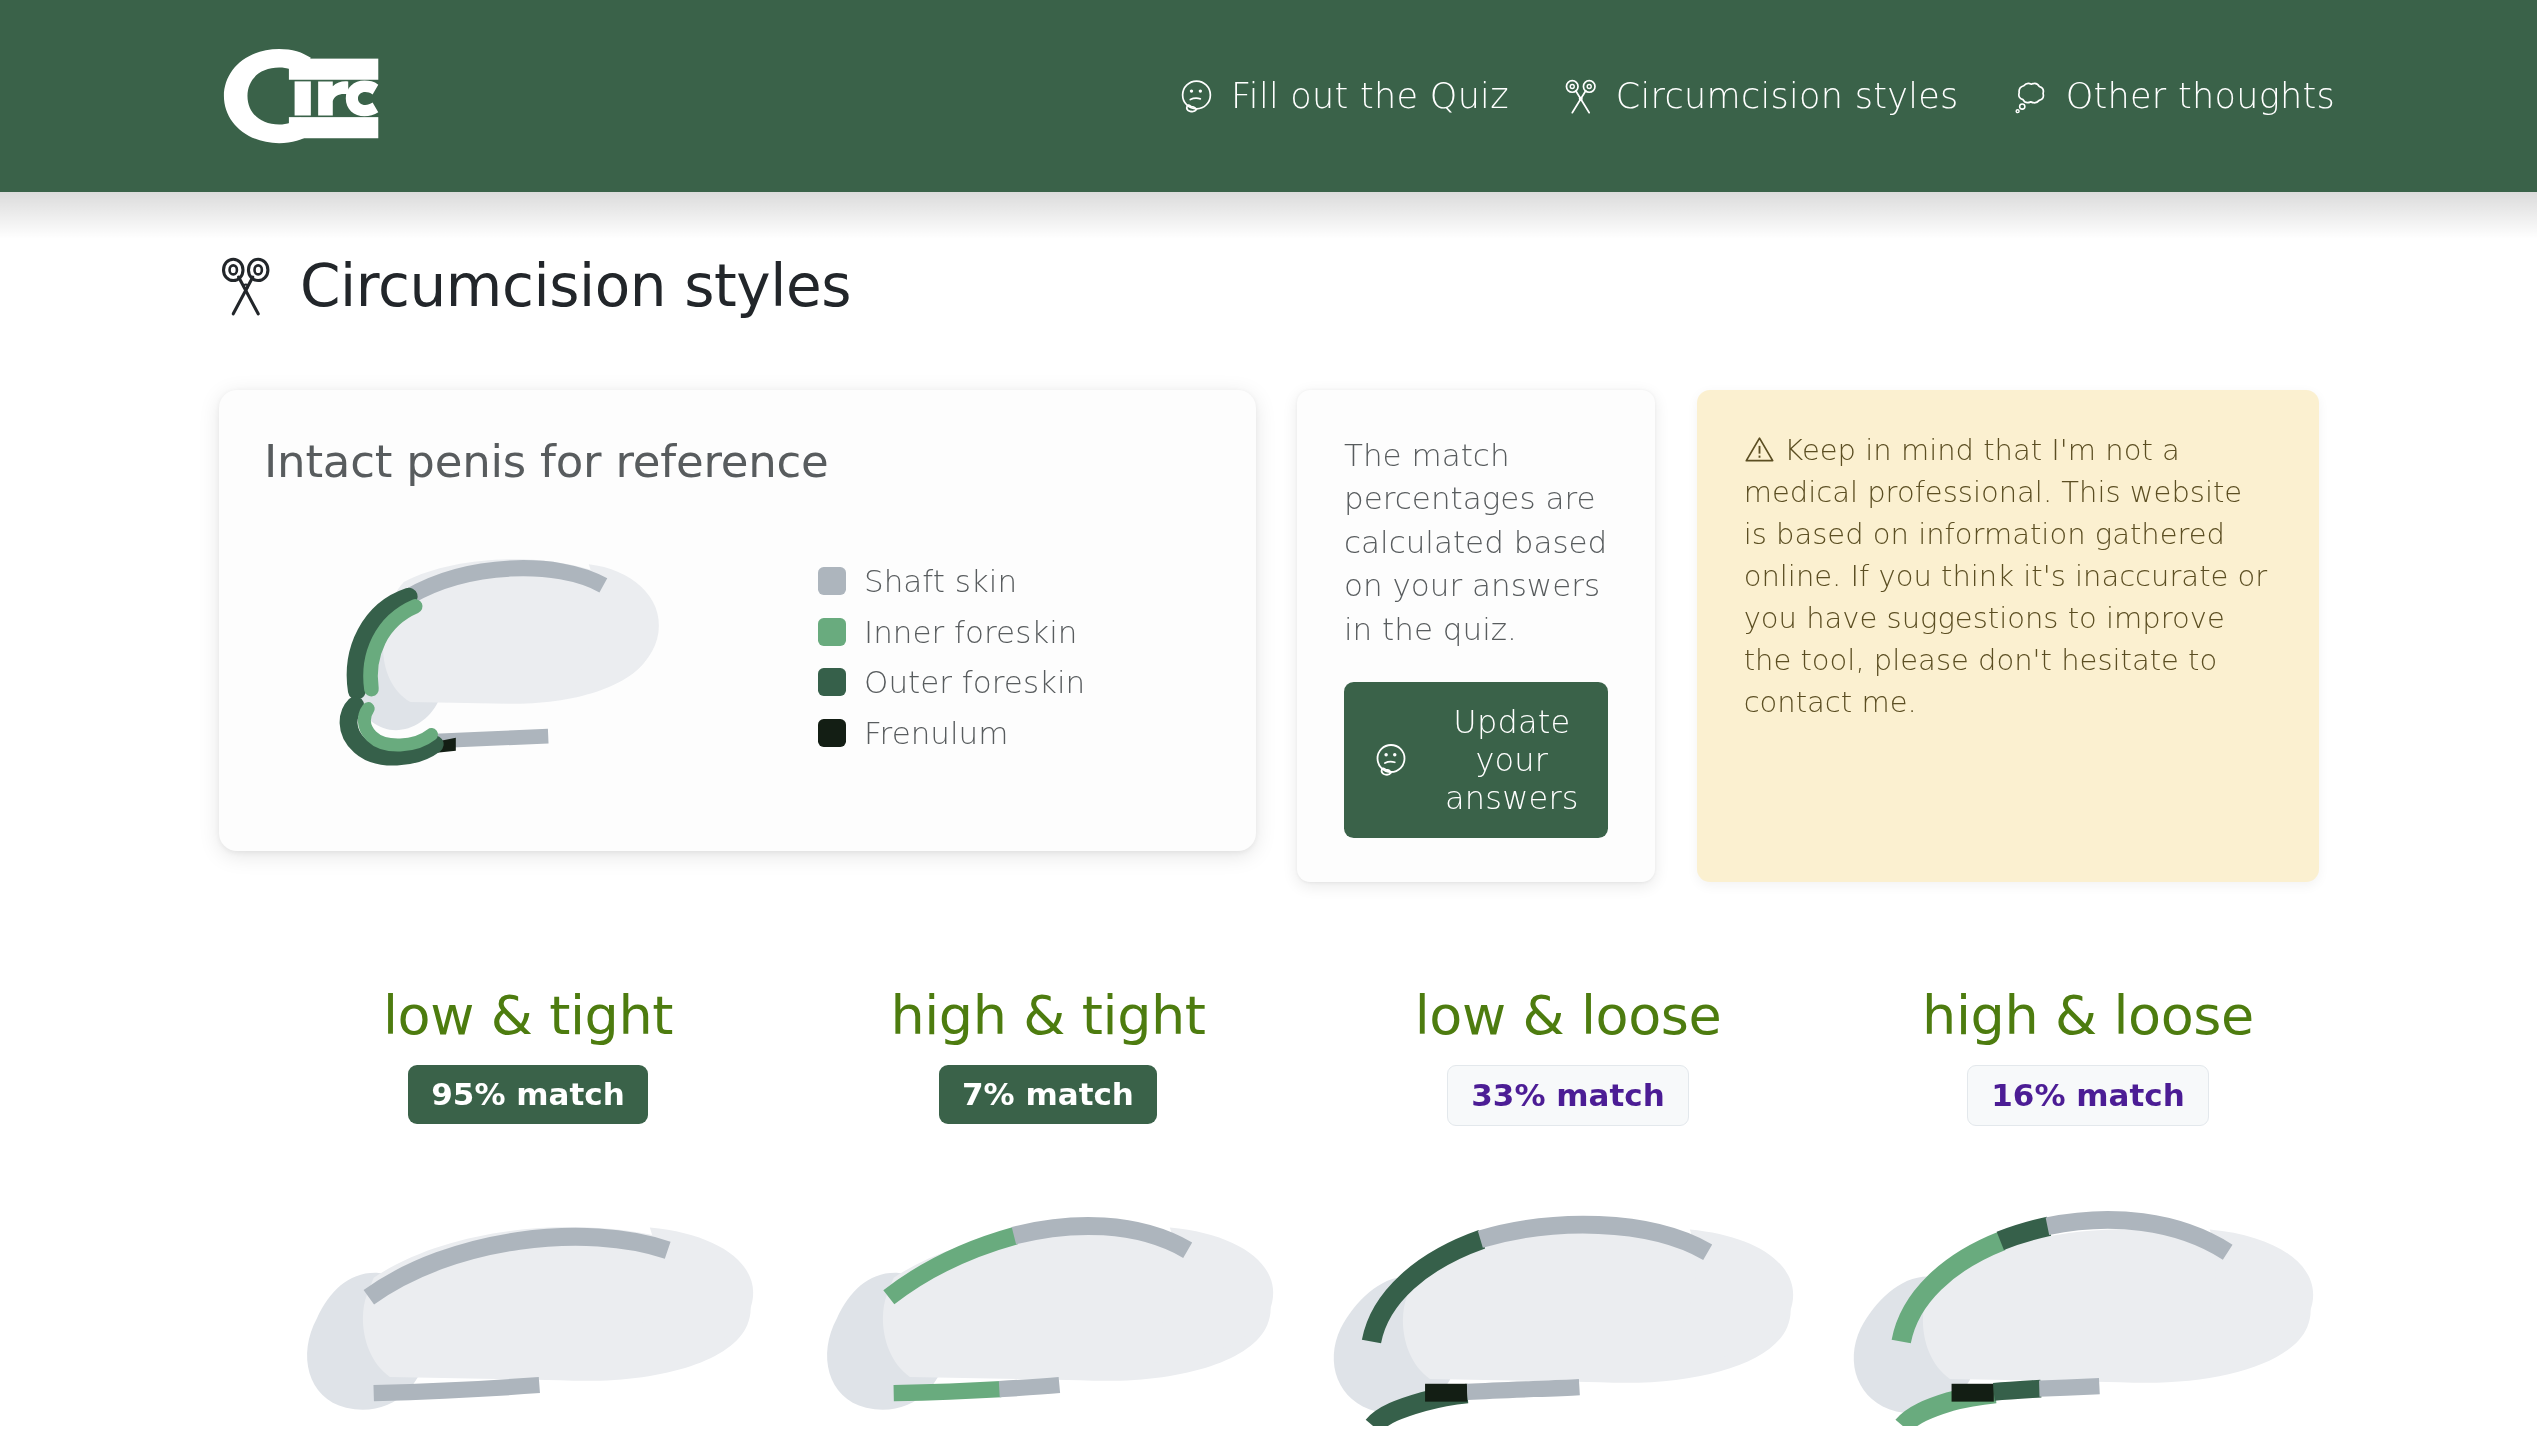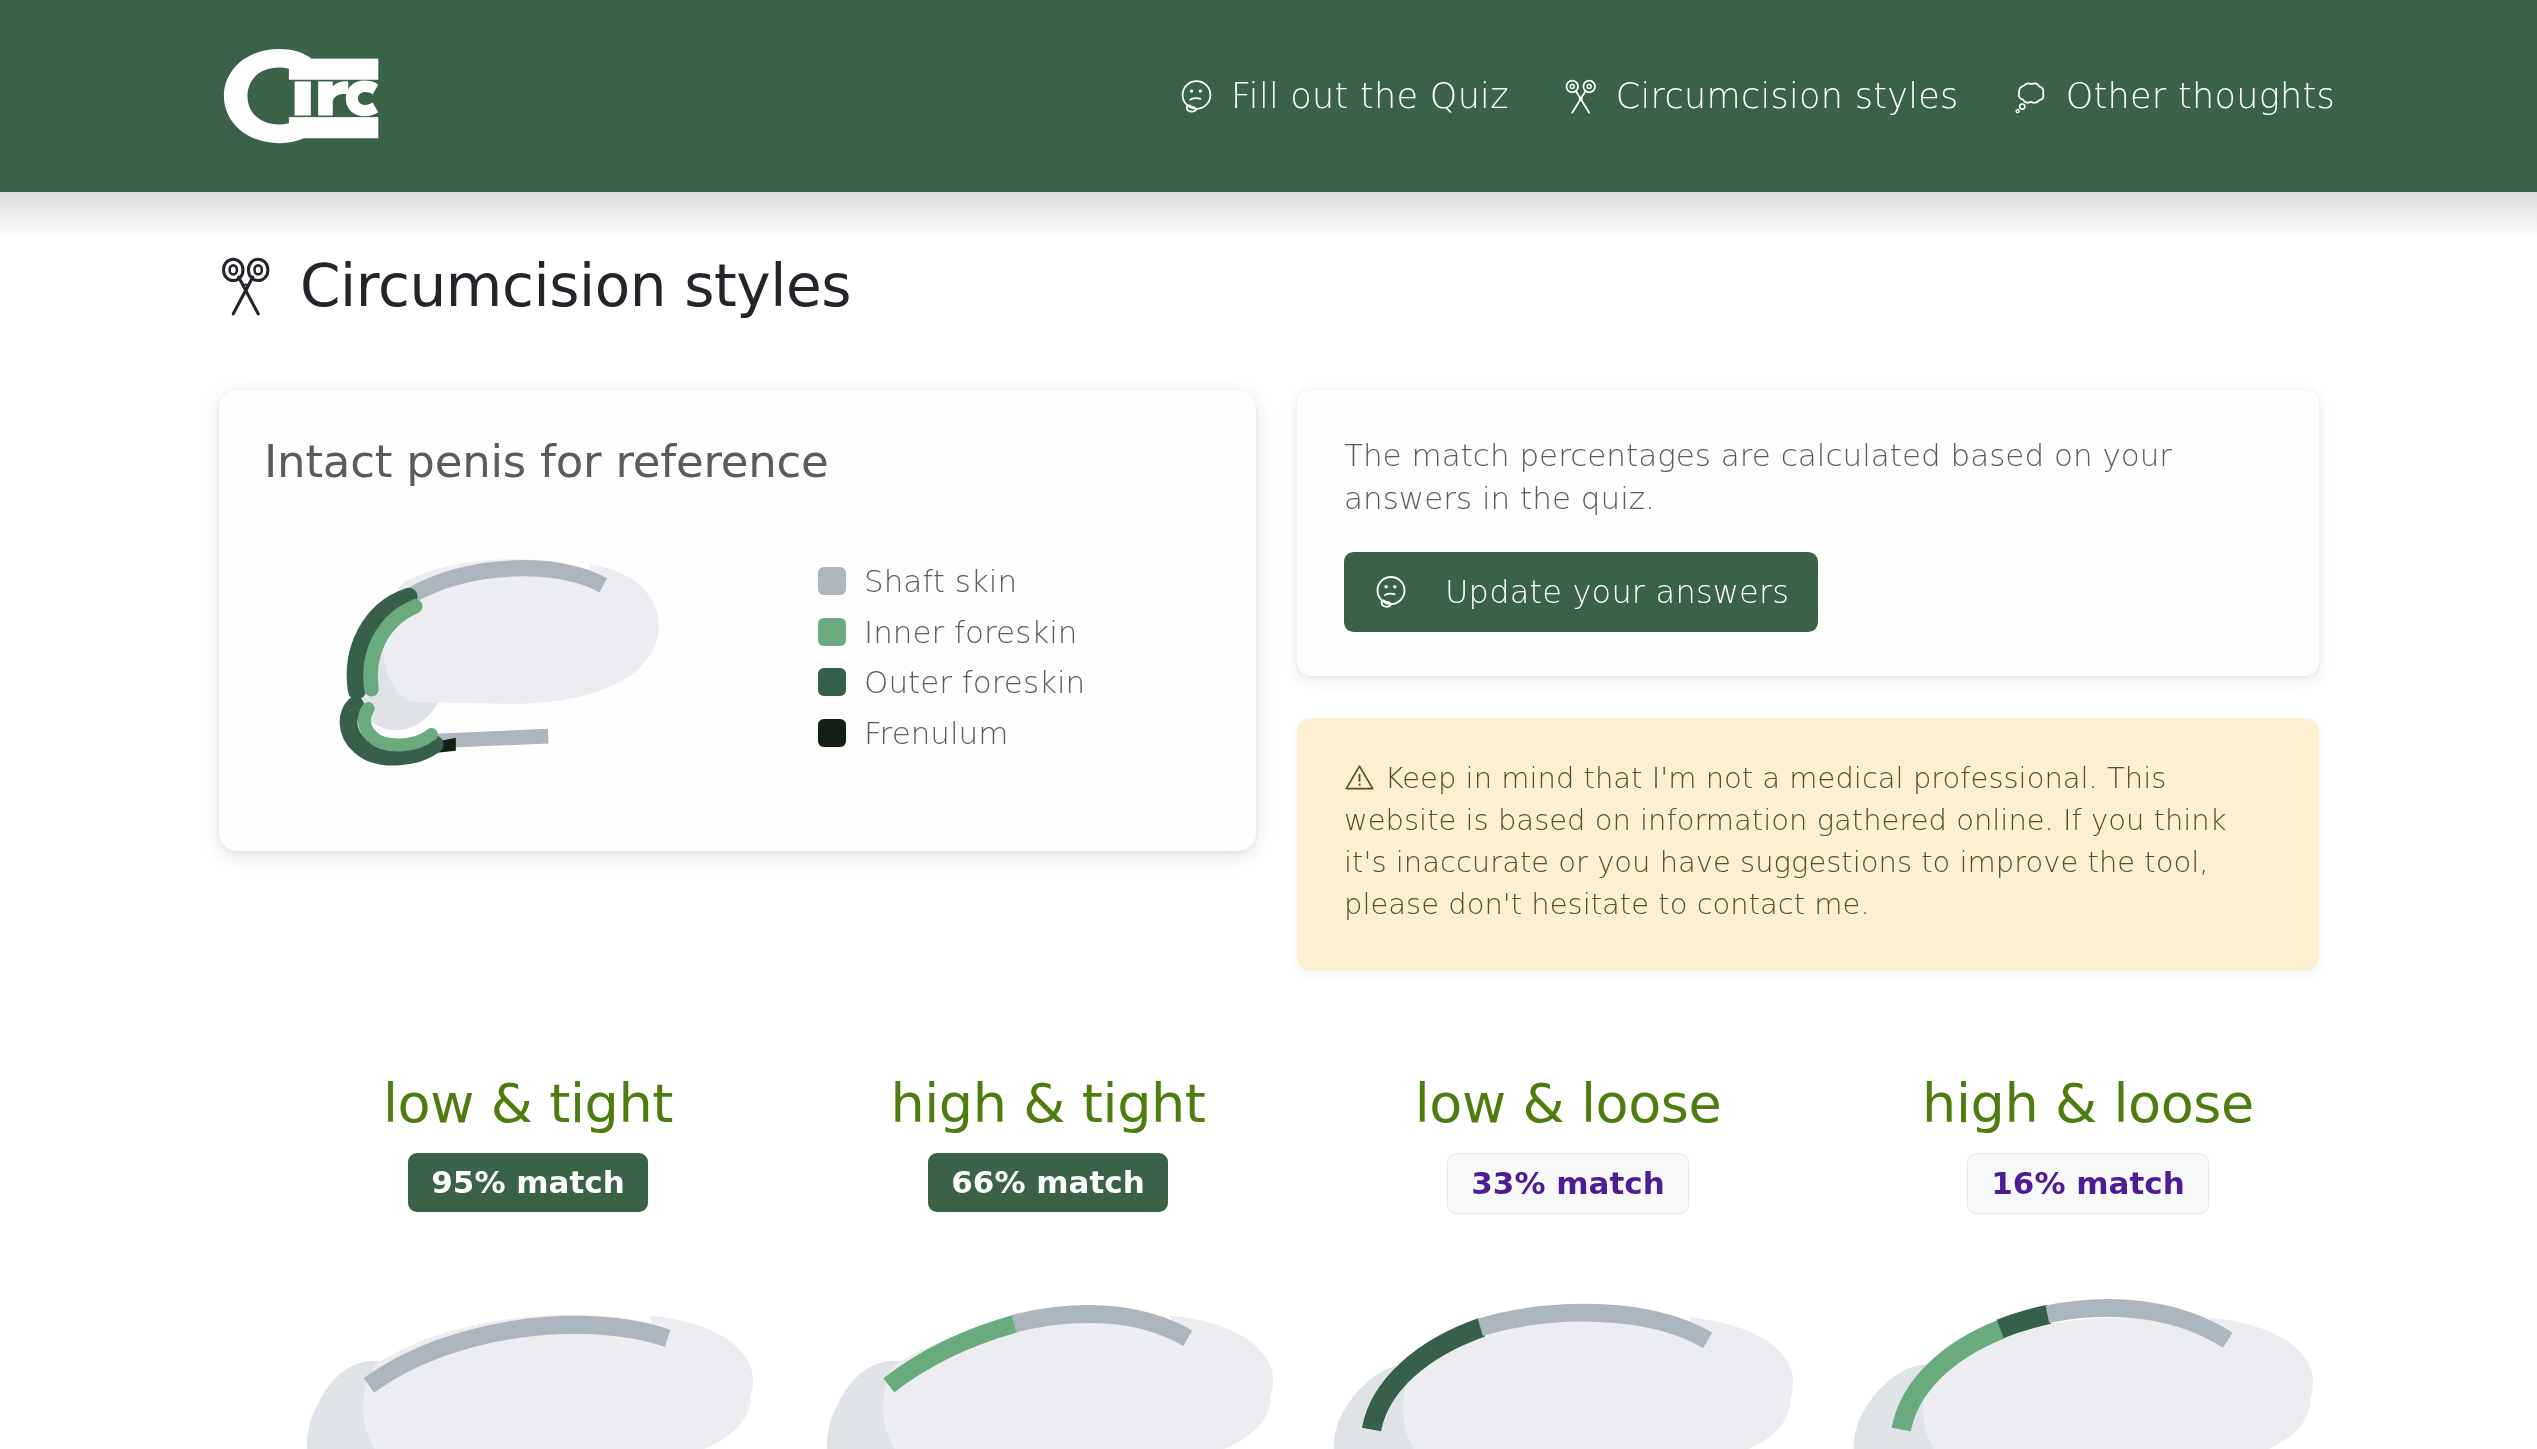--- a/index.html
+++ b/index.html
@@ -140,21 +140,20 @@
     font-size: 31px;
     font-weight: 300;
     color: #585c5e;
     white-space: nowrap;
   }
 
   
   .right-col {
     flex: 1 1 auto;
     display: flex;
-    flex-direction: column;
     gap: 42px;
   }
 
   .info-card {
     background: #fdfdfd;
     border-radius: 13px;
     box-shadow: 0 4px 16px rgba(0,0,0,0.09), 0 0.8px 3.2px rgba(0,0,0,0.05);
     padding: 44px 47px 44px 47px;
   }
   .info-text {
@@ -428,21 +427,21 @@
 
           <path d="M124 174 C226 100 392 82 492 116" fill="none" stroke="#adb5bd" stroke-width="22" stroke-linecap="butt"></path>
 
           <path d="M130 292 C200 290 280 286 334 282" fill="none" stroke="#adb5bd" stroke-width="20" stroke-linecap="butt"></path>
         </svg>
       </div>
     </div>
 
     <div class="style-col">
       <div class="style-name">high &amp; tight</div>
-      <div class="match-badge strong">66% match</div>
+      <div class="match-badge strong">7% match</div>
       <div class="style-figure">
         <svg width="520" height="268" viewBox="0 0 640 330" aria-hidden="true">
           <path d="M60 200 C36 244 48 298 96 310 C150 322 190 286 196 236 C202 184 176 146 136 144 C100 142 76 166 60 200 Z" fill="#dfe3e8"></path>
           <path d="M130 150 C230 82 400 74 500 104 C576 126 606 170 590 208 C570 256 470 282 360 276 L150 272 C118 250 110 200 122 170 Z" fill="#ebedf0"></path>
           <path d="M470 88 C556 96 606 134 596 180 C586 226 510 256 436 254 C468 200 490 144 470 88 Z" fill="#ebedf0"></path>
 
           <path d="M124 174 C170 138 222 114 280 98" fill="none" stroke="#69ab7e" stroke-width="22" stroke-linecap="butt"></path>
           <path d="M278 98 C350 80 430 80 492 116" fill="none" stroke="#adb5bd" stroke-width="22" stroke-linecap="butt"></path>
 
           <path d="M130 292 C180 291 228 289 262 287" fill="none" stroke="#69ab7e" stroke-width="20" stroke-linecap="butt"></path>

